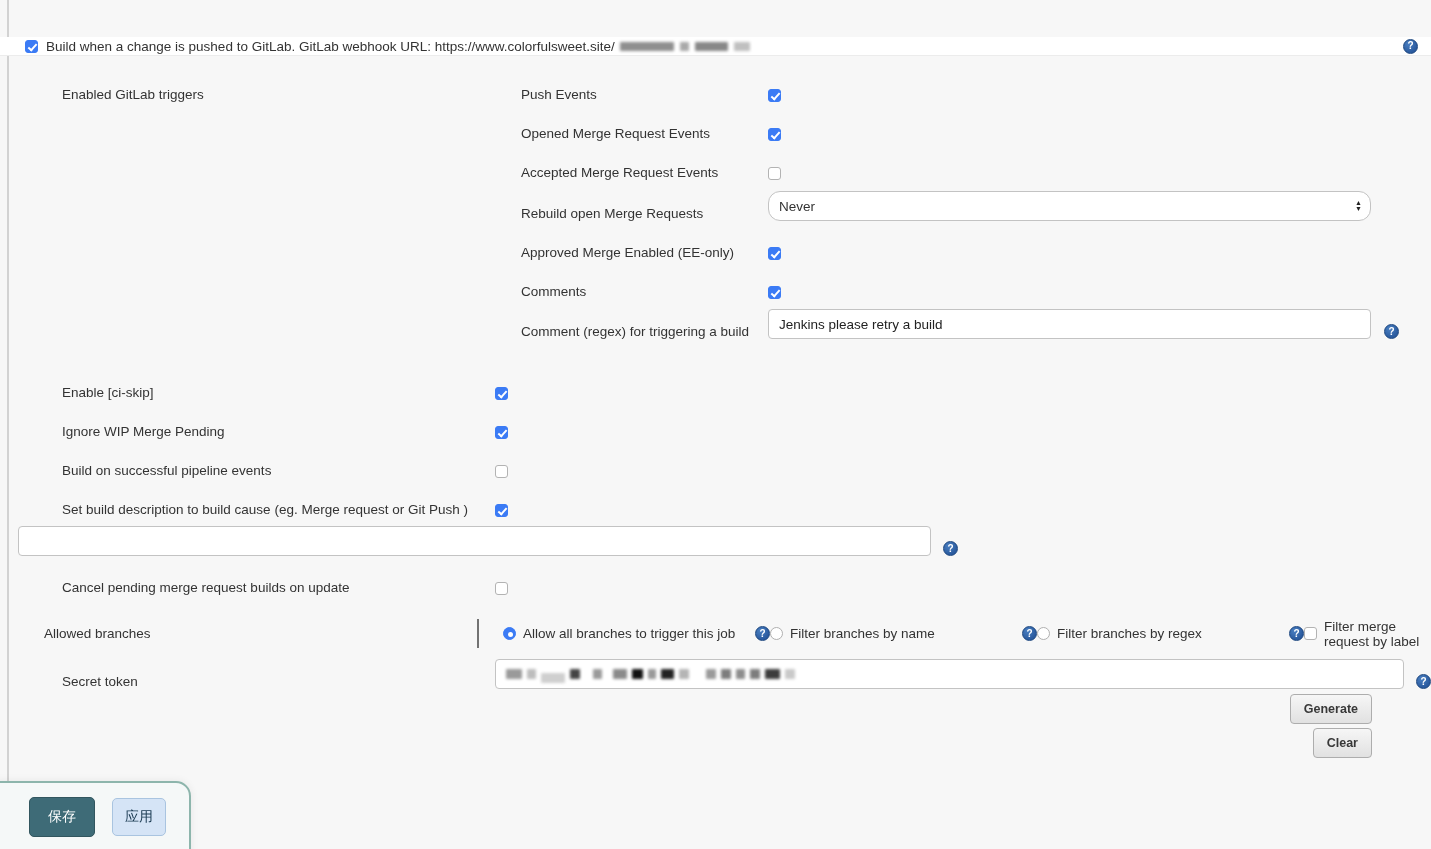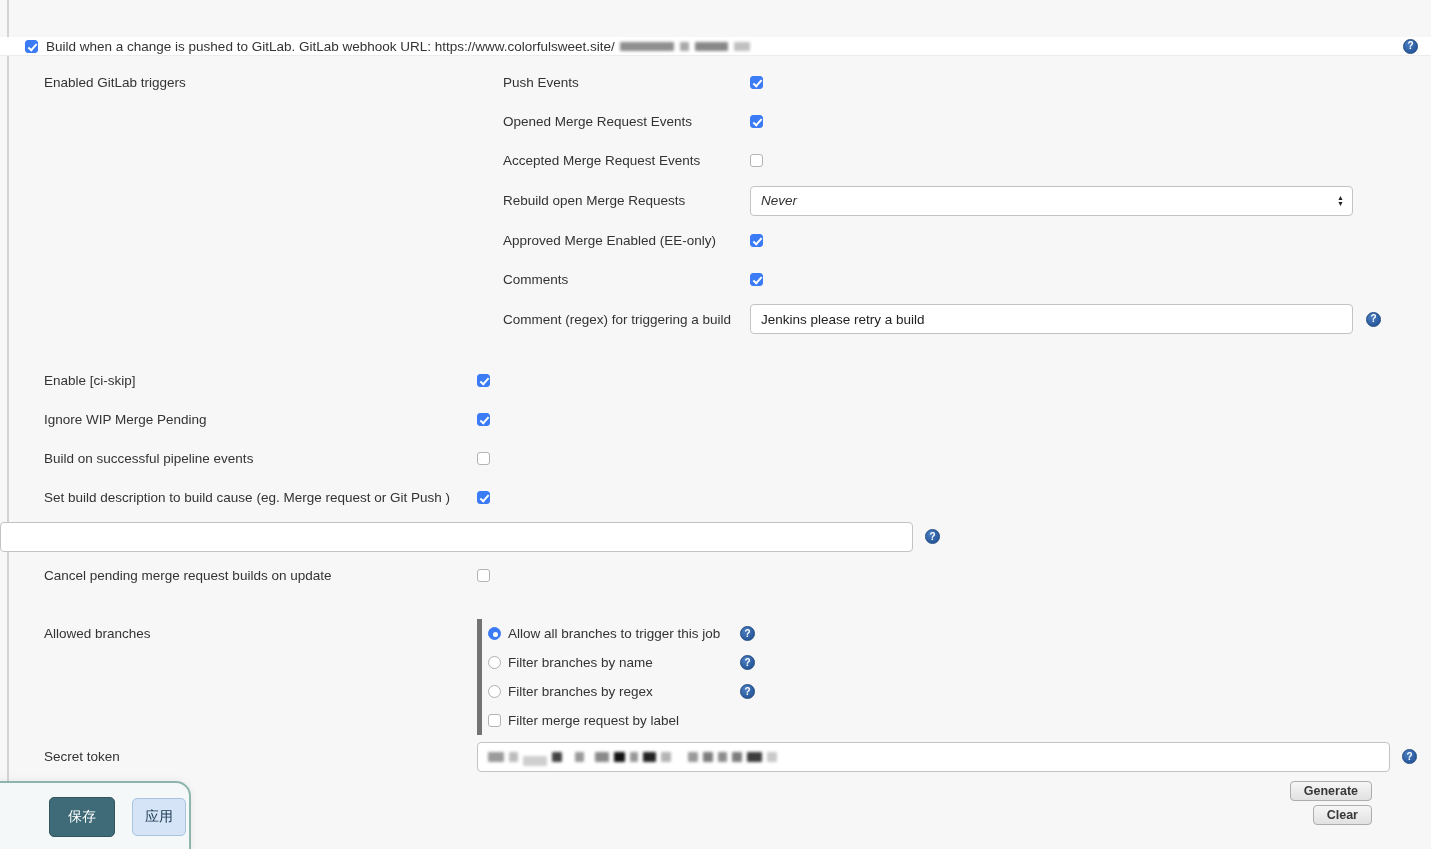--- a/index.html
+++ b/index.html
@@ -18,60 +18,60 @@
   .cb.checked::after { content:""; position:absolute; left:4px; top:1px; width:3px; height:7px; border:solid #fff; border-width:0 2px 2px 0; transform:rotate(42deg); }
   .radio { flex:none; width:13px; height:13px; border-radius:50%; background:#fff; border:1px solid #b0b0b0; position:relative; }
   .radio.checked { background:#3b7bf5; border-color:#3b7bf5; }
   .radio.checked::after { content:""; position:absolute; left:4px; top:4px; width:5px; height:5px; border-radius:50%; background:#fff; }
 
   
   .help { flex:none; width:15px; height:15px; border-radius:50%; background:radial-gradient(circle at 35% 30%, #4a7fc1, #2a5a9e 70%); border:1.5px solid #1d4780; color:#fff; font-size:10px; font-weight:bold; display:flex; align-items:center; justify-content:center; line-height:1; }
 
   
   .form { position:relative; z-index:2; padding-top:7px; }
-  .f-row { height:39px; display:flex; align-items:center; }
+  .f-row { height:39px; display:flex; align-items:flex-end;padding-left:18px; }
   .cell-outer { flex:none; margin-left:44px; width:459px; }
   .cell-nested { flex:none; width:247px; }
   .cell-main { flex:none; margin-left:44px; width:433px; }
 
   .tinput { height:30px; background:#fff; border:1px solid #c3c3c3; border-radius:4px; padding:0 10px; font-size:13.5px; font-family:inherit; color:#222; outline:none; }
   .tinput.nested { width:603px; }
   .tinput.wide { width:913px; }
   .help-after { margin-left:13px; }
   .help-after-wide { margin-left:12px; }
 
-  .select { width:603px; height:30px; background:#fff; border:1px solid #c3c3c3; border-radius:4px; display:flex; align-items:center; padding:0 8px 0 10px;font-style:italic; }
+  .select { width:603px; height:30px; background:#fff; border:1px solid #c3c3c3; border-radius:12px; display:flex; align-items:center; padding:0 8px 0 10px; }
   .stepper { margin-left:auto; display:flex; flex-direction:column; align-items:center; font-size:7px; line-height:6px; color:#222; }
 
   .main-block { margin-top:22px; }
 
   
   .ab-row { display:flex; align-items:flex-start; margin-top:24px; }
   .ab-row .cell-main { line-height:29px; }
-  .radio-group { border-left:5px solid #737373; padding-left:6px; display:flex; flex-direction:column; }
+  .radio-group { border-left:2px solid #737373; padding-left:24px; display:flex; flex-direction:row; }
   .r-row { height:29px; display:flex; align-items:center; }
   .r-row .ctl { margin-right:7px; }
   .r-lbl { width:232px; }
 
   
   .redact { display:inline-flex; align-items:center; gap:6px; margin-left:5px; filter:blur(1.4px); }
   .redact i { display:inline-block; height:9px; border-radius:1px; }
   .tok-redact { display:flex; align-items:center; gap:5px; filter:blur(1.4px); }
   .tok-redact i { display:inline-block; height:10px; border-radius:1px; }
   .fake-input { display:flex; align-items:center; }
 
   
   .btn-row { display:flex; }
-  .jbtn { margin-left:auto; margin-right:59px; background:linear-gradient(#f6f6f6,#e1e1e1); border:1px solid #adadad; border-radius:4px; font-weight:bold; font-size:12.5px; font-family:inherit; color:#383838; height:20px; padding:0 13px; }
+  .jbtn { margin-left:auto; margin-right:59px; background:linear-gradient(#f6f6f6,#e1e1e1); border:1px solid #adadad; border-radius:4px; font-weight:bold; font-size:12.5px; font-family:inherit; color:#383838; height:30px; padding:0 13px; }
   .btn-row.gen { margin-top:5px; }
   .btn-row.clr { margin-top:4px; }
 
   
   .save-panel { position:absolute; left:-6px; bottom:-14px; width:197px; height:82px; background:#f5f8f8; border:2px solid #8db5ac; border-radius:0 15px 0 0; z-index:10; box-shadow:0 0 8px rgba(0,0,0,0.07); display:flex; align-items:center; padding:0 0 10px 33px; gap:17px; }
-  .btn-save { width:66px; height:40px; background:#3e6b77; border:1px solid #32565f; color:#fff; border-radius:5px; font-size:14px; font-family:inherit;margin-left:20px; }
+  .btn-save { width:66px; height:40px; background:#3e6b77; border:1px solid #32565f; color:#fff; border-radius:5px; font-size:14px; font-family:inherit; }
   .btn-apply { width:54px; height:38px; background:#d5e4f6; border:1.5px solid #a9c4e0; color:#17374f; border-radius:5px; font-size:14px; font-family:inherit; }
 </style>
 </head>
 <body>
 
 <div class="page">
   <div class="vline"></div>
 
   <div class="top-row">
     <span class="cb checked"></span>

